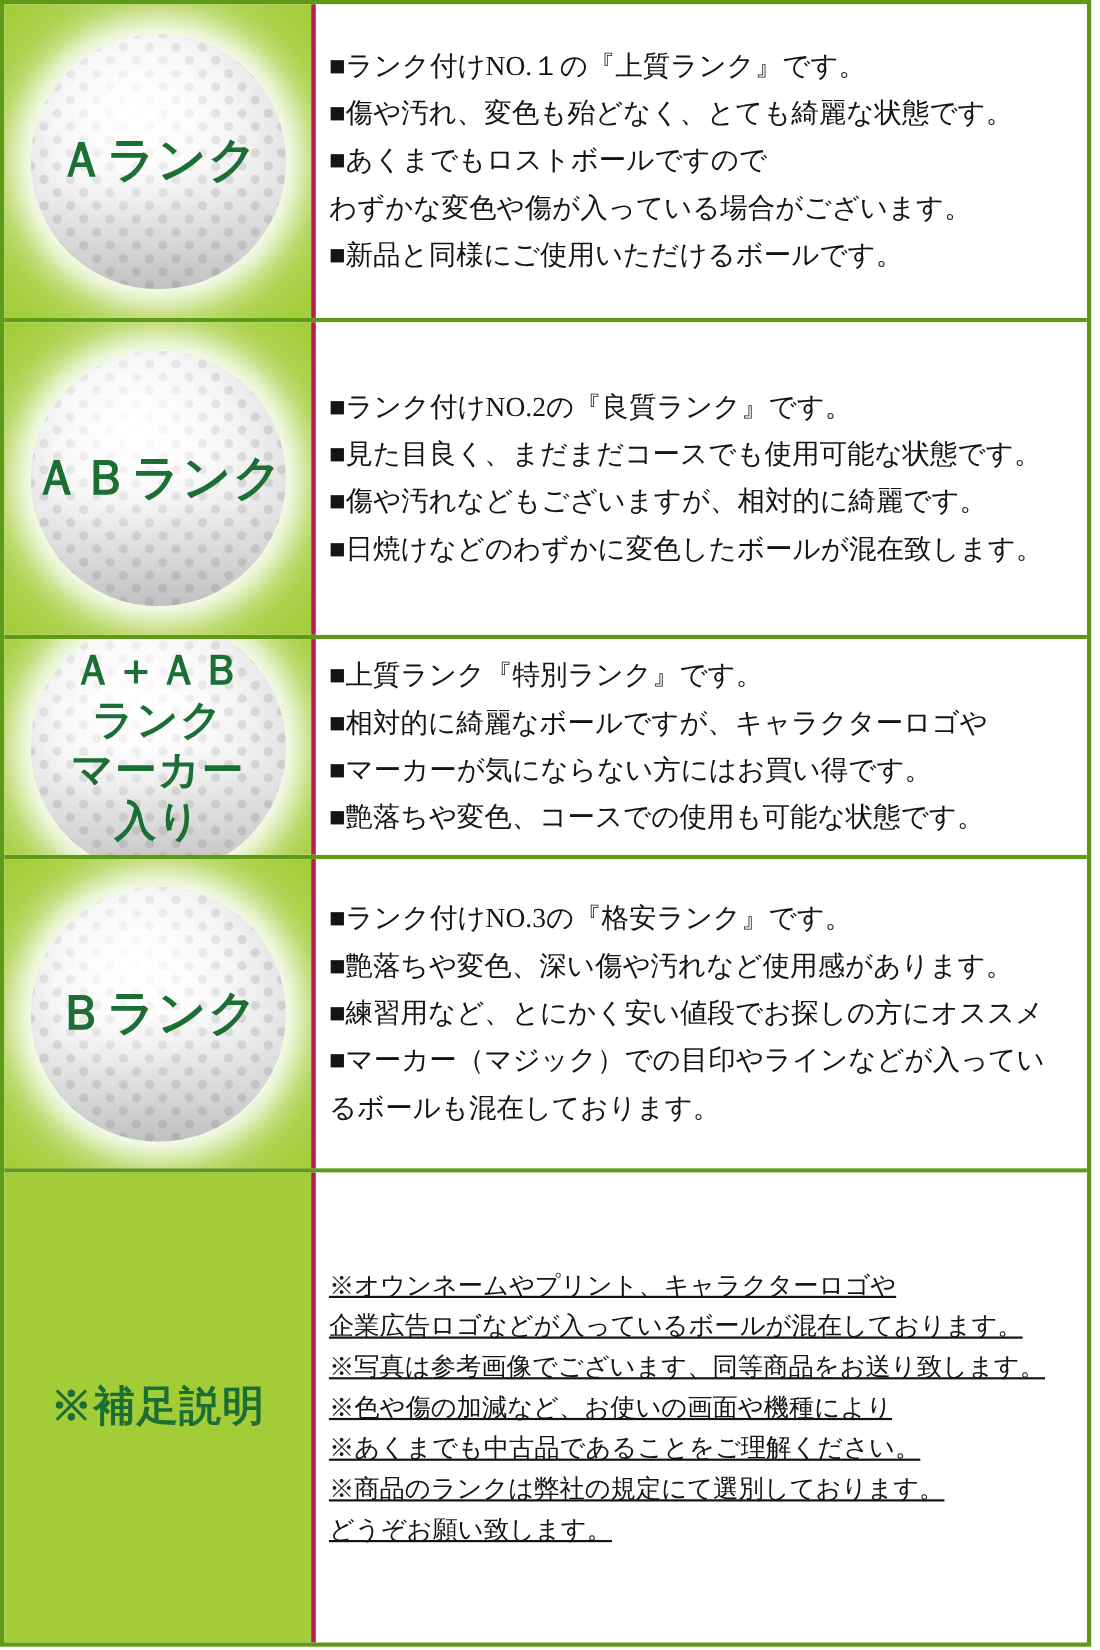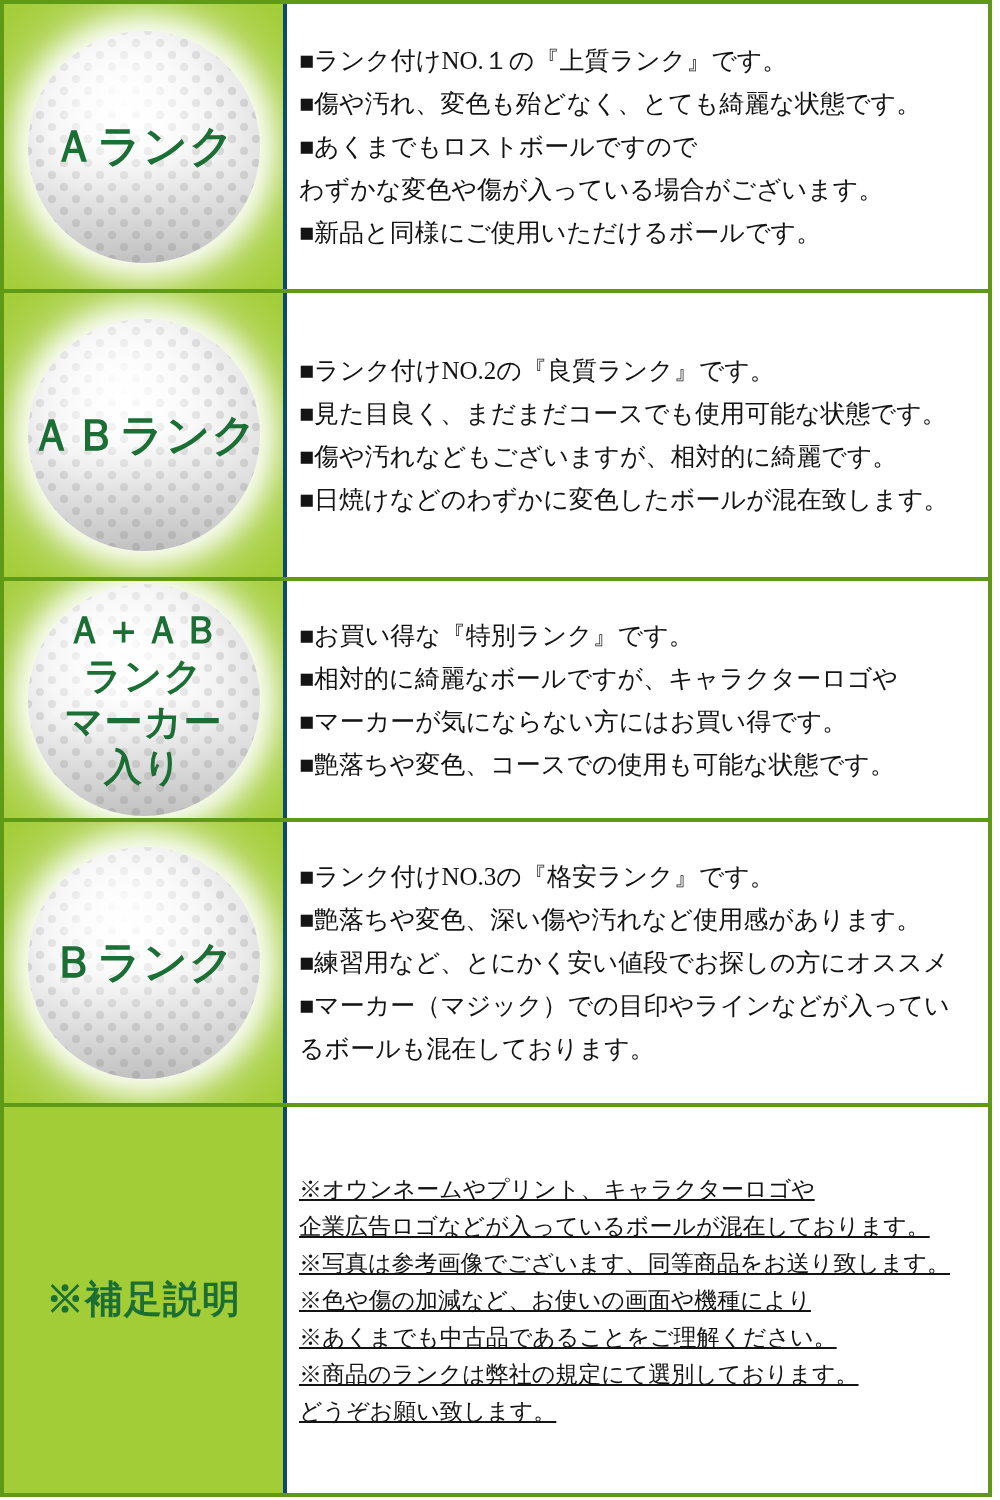--- a/index.html
+++ b/index.html
@@ -28,28 +28,28 @@
   .row {
     display: flex;
     flex-direction: row;
     border-bottom: 4px solid #5f9a16;
     flex: 0 0 auto;
   }
   .row:last-child { border-bottom: none; flex: 1 1 auto; }
 
   .row-1 { height: 289px; }
   .row-2 { height: 288px; }
-  .row-3 { height: 241px; }
+  .row-3 { height: 200px; }
   .row-4 { height: 285px; }
 
   .cell-left {
     width: 283px;
     flex: 0 0 283px;
     background: #a3cd37;
-    border-right: 4px solid #0c4a6e;
+    border-right: 4px solid #be185d;
     position: relative;
     overflow: hidden;
     display: flex;
     align-items: center;
     justify-content: center;
   }
 
   .cell-right {
     flex: 1 1 auto;
     background: #ffffff;
@@ -159,21 +159,21 @@
       <div class="cell-left">
         <div class="ball"></div>
         <div class="rank-overlay">
           <span class="rank-label">Ａ＋ＡＢ</span>
           <span class="rank-label">ランク</span>
           <span class="rank-label">マーカー</span>
           <span class="rank-label">入り</span>
         </div>
       </div>
       <div class="cell-right">
-        <div class="desc-line">■お買い得な『特別ランク』です。</div>
+        <div class="desc-line">■上質ランク『特別ランク』です。</div>
         <div class="desc-line">■相対的に綺麗なボールですが、キャラクターロゴや</div>
         <div class="desc-line">■マーカーが気にならない方にはお買い得です。</div>
         <div class="desc-line">■艶落ちや変色、コースでの使用も可能な状態です。</div>
       </div>
     </section>
 
     <section class="row row-4">
       <div class="cell-left">
         <div class="ball"></div>
         <div class="rank-overlay">

